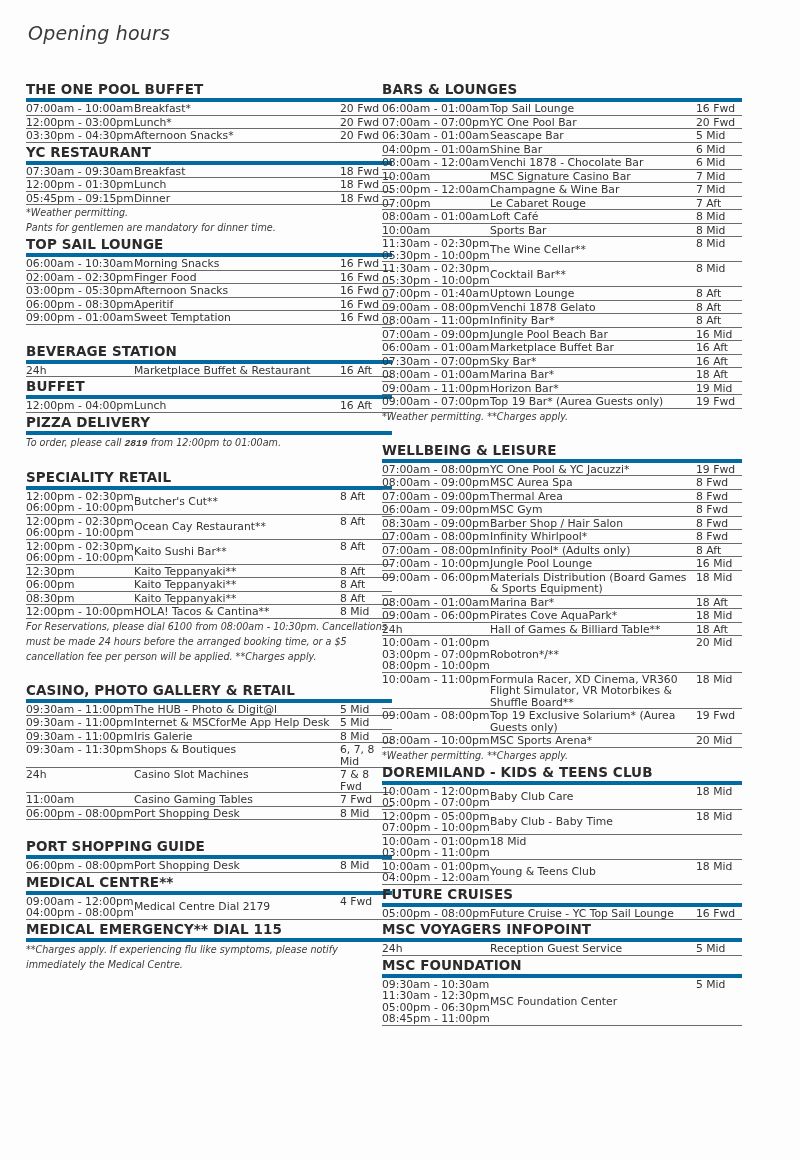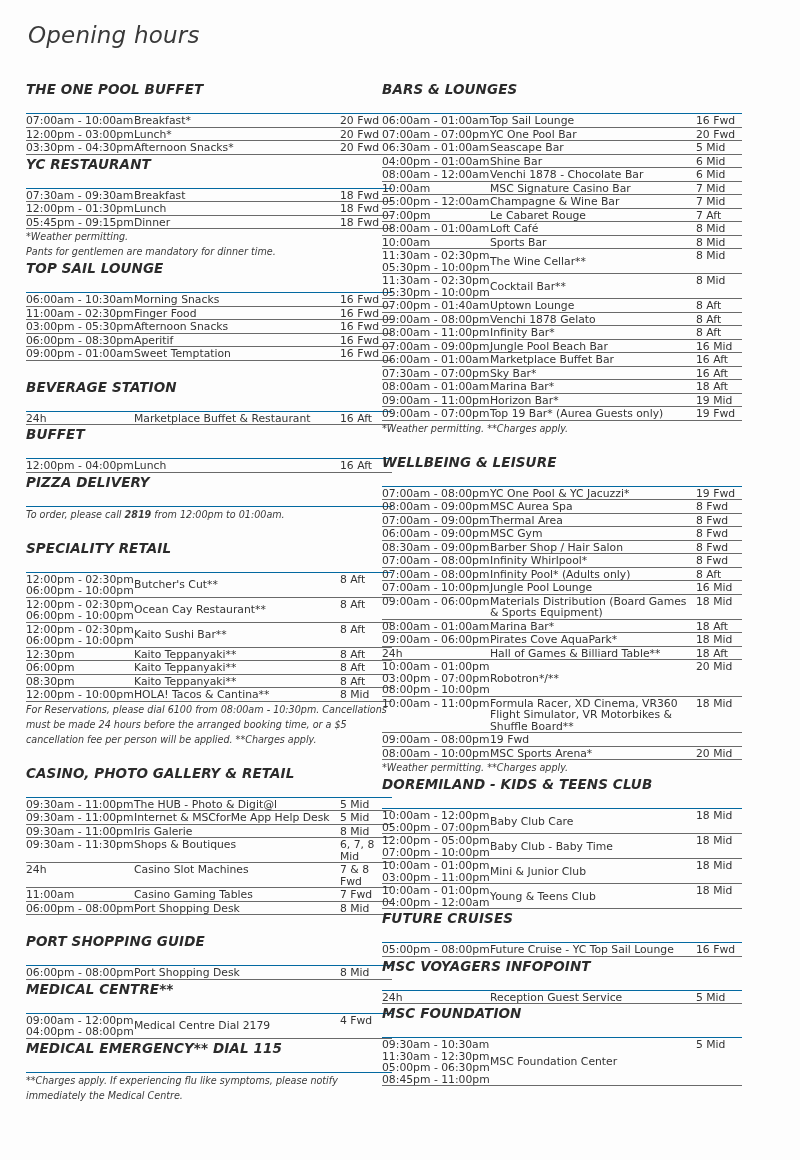--- a/index.html
+++ b/index.html
@@ -1,32 +1,32 @@
 <!DOCTYPE html>
 <html><head>
 <meta charset="utf-8">
 <style>
   * { box-sizing: border-box; margin: 0; padding: 0; }
   html, body { width: 800px; height: 1160px; background: #fdfdfd; overflow: hidden; }
   body { font-family: "DejaVu Sans", sans-serif; color: #2a2a2a; position: relative; }
-  .page-title { position: absolute; left: 28px; top: 22px; font-size: 23px; font-style: italic; font-weight: normal; color: #3a3a3a; letter-spacing: 0.2px; }
+  .page-title { position: absolute; left: 28px; top: 22px; font-size: 19px; font-style: italic; font-weight: normal; color: #3a3a3a; letter-spacing: 0.2px; }
   .col { position: absolute; top: 80px; }
   .col.left { left: 26px; width: 366px; }
   .col.right { left: 382px; width: 360px; }
   .section { margin-bottom: 0; }
-  .sec-title { font-size: 13.5px; font-weight: bold; color: #2b2b2b; line-height: 18px; letter-spacing: 0.1px; border-bottom: 1px solid #0369a1; padding-bottom: 15px; font-style: italic; }
+  .sec-title { font-size: 13.5px; font-weight: bold; color: #2b2b2b; line-height: 18px; letter-spacing: 0.1px; border-bottom: 4px solid #0369a1; padding-bottom: 0; }
   .row { display: flex; font-size: 10.8px; line-height: 11.5px; border-bottom: 1px solid #6a6a6a; padding-top: 1px; color: #333; }
   .row .time { width: 108px; flex: none; white-space: pre-line; }
   .row .name { flex: 1; display: flex; align-items: center; white-space: pre-line; }
   .row.single .name { align-items: flex-start; }
   .row .deck { width: 52px; flex: none; white-space: pre-line; }
   .right .row .deck { width: 46px; }
   .row.multi .deck { align-self: flex-start; }
   .note { font-size: 9.6px; font-style: italic; color: #3a3a3a; line-height: 15px; }
-  .note b { font-weight: bold; }
+  .note b { font-weight: bold; font-family: Liberation Mono, monospace; }
   .gap-lg { height: 17px; }
 </style>
 </head>
 <body>
 
 <div class="page-title">Opening hours</div>
 
 <div class="col left" id="col-left">
     <div class="section">
       <div class="sec-title">THE ONE POOL BUFFET</div>
@@ -67,21 +67,21 @@
       <div class="note">Pants for gentlemen are mandatory for dinner time.</div>
     </div>
     <div class="section">
       <div class="sec-title">TOP SAIL LOUNGE</div>
       <div class="row single">
         <span class="time">06:00am - 10:30am</span>
         <span class="name">Morning Snacks</span>
         <span class="deck">16 Fwd</span>
       </div>
       <div class="row single">
-        <span class="time">11:00am - 02:30pm</span>
+        <span class="time">02:00am - 02:30pm</span>
         <span class="name">Finger Food</span>
         <span class="deck">16 Fwd</span>
       </div>
       <div class="row single">
         <span class="time">03:00pm - 05:30pm</span>
         <span class="name">Afternoon Snacks</span>
         <span class="deck">16 Fwd</span>
       </div>
       <div class="row single">
         <span class="time">06:00pm - 08:30pm</span>
@@ -407,20 +407,22 @@
       </div>
       <div class="row multi">
         <span class="time">10:00am - 11:00pm</span>
         <span class="name">Formula Racer, XD Cinema, VR360
 Flight Simulator, VR Motorbikes &amp;
 Shuffle Board**</span>
         <span class="deck">18 Mid</span>
       </div>
       <div class="row multi">
         <span class="time">09:00am - 08:00pm</span>
+        <span class="name">Top 19 Exclusive Solarium* (Aurea
+Guests only)</span>
         <span class="deck">19 Fwd</span>
       </div>
       <div class="row single">
         <span class="time">08:00am - 10:00pm</span>
         <span class="name">MSC Sports Arena*</span>
         <span class="deck">20 Mid</span>
       </div>
       <div class="note">*Weather permitting.  **Charges apply.</div>
     </div>
     <div class="section">
@@ -433,21 +435,20 @@
       </div>
       <div class="row multi">
         <span class="time">12:00pm - 05:00pm
 07:00pm - 10:00pm</span>
         <span class="name">Baby Club - Baby Time</span>
         <span class="deck">18 Mid</span>
       </div>
       <div class="row multi">
         <span class="time">10:00am - 01:00pm
 03:00pm - 11:00pm</span>
-        <span class="name">Mini &amp; Junior Club</span>
         <span class="deck">18 Mid</span>
       </div>
       <div class="row multi">
         <span class="time">10:00am - 01:00pm
 04:00pm - 12:00am</span>
         <span class="name">Young &amp; Teens Club</span>
         <span class="deck">18 Mid</span>
       </div>
     </div>
     <div class="section">

